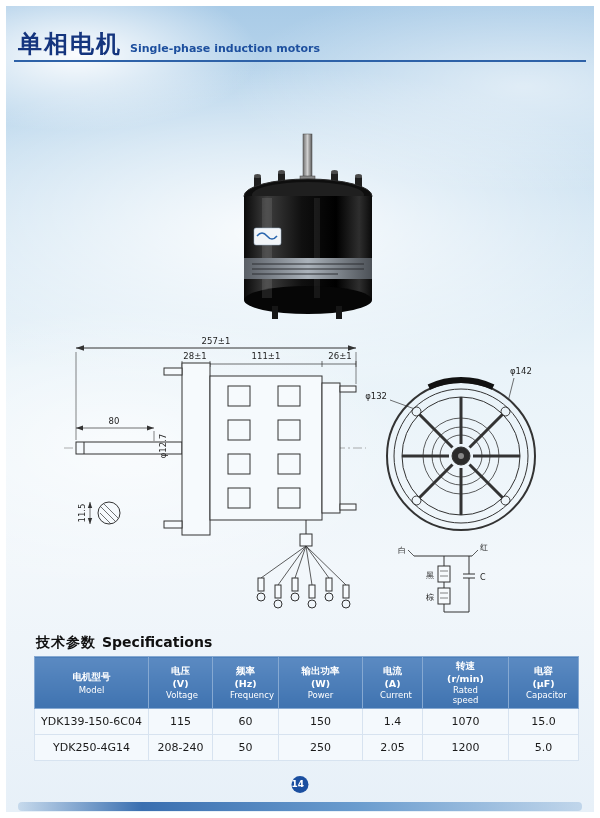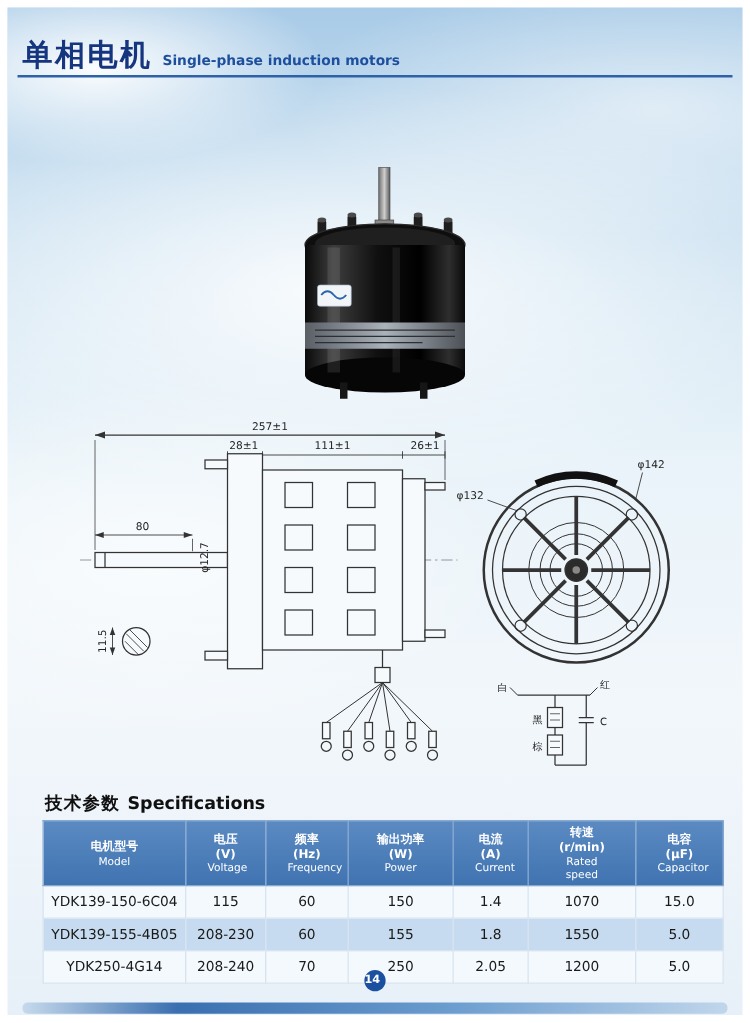--- a/index.html
+++ b/index.html
@@ -339,33 +339,24 @@
       <tbody>
         <tr class="row-a">
           <td>YDK139-150-6C04</td>
           <td>115</td>
           <td>60</td>
           <td>150</td>
           <td>1.4</td>
           <td>1070</td>
           <td>15.0</td>
         </tr>
-        <tr class="row-b">
-          <td>YDK139-155-4B05</td>
-          <td>208-230</td>
-          <td>60</td>
-          <td>155</td>
-          <td>1.8</td>
-          <td>1550</td>
-          <td>5.0</td>
-        </tr>
         <tr class="row-a">
           <td>YDK250-4G14</td>
           <td>208-240</td>
-          <td>70</td>
+          <td>50</td>
           <td>250</td>
           <td>2.05</td>
           <td>1200</td>
           <td>5.0</td>
         </tr>
       </tbody>
     </table>
 
     <div class="page-num">14</div>
     <div class="bottom-bar"></div>

